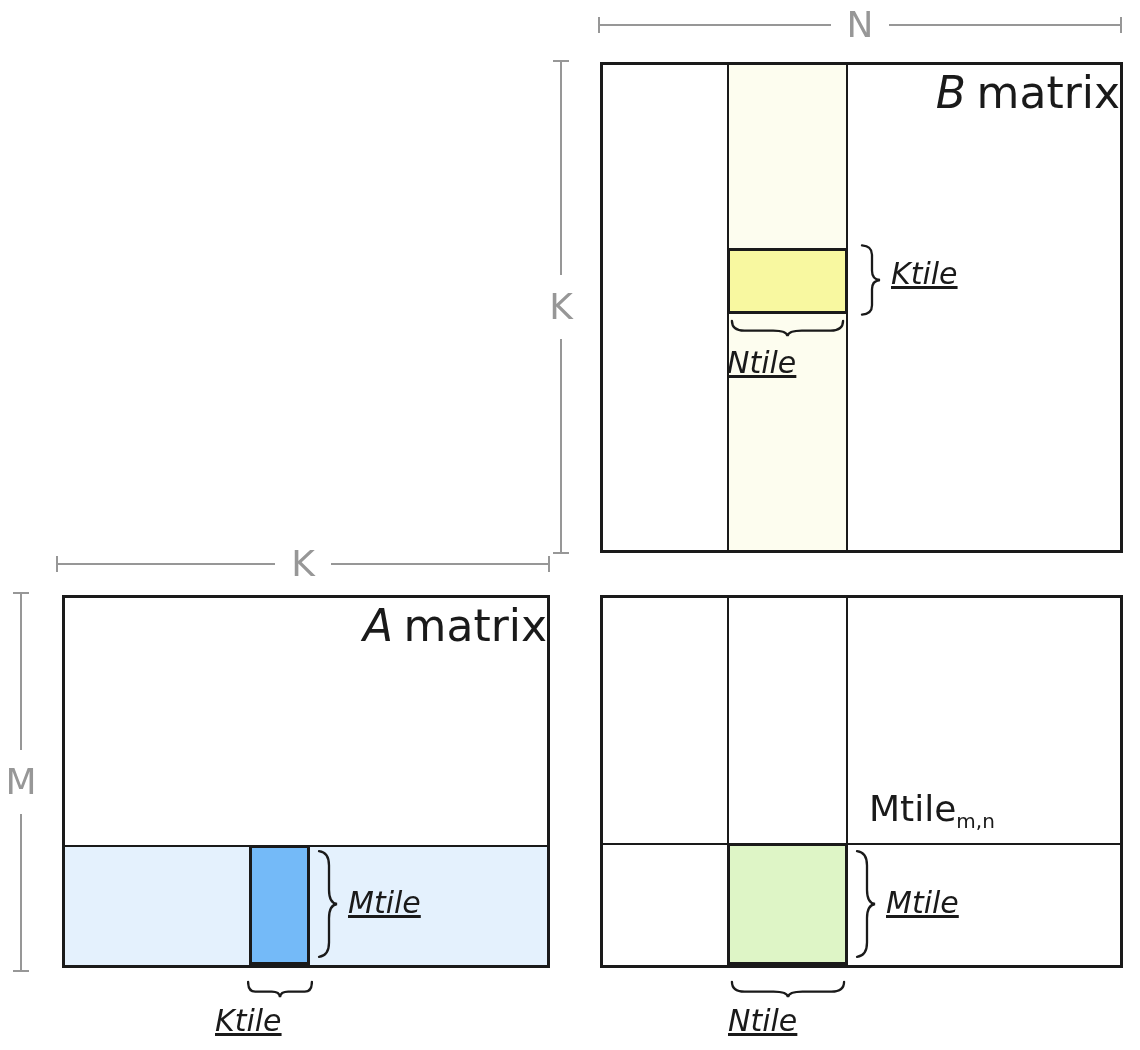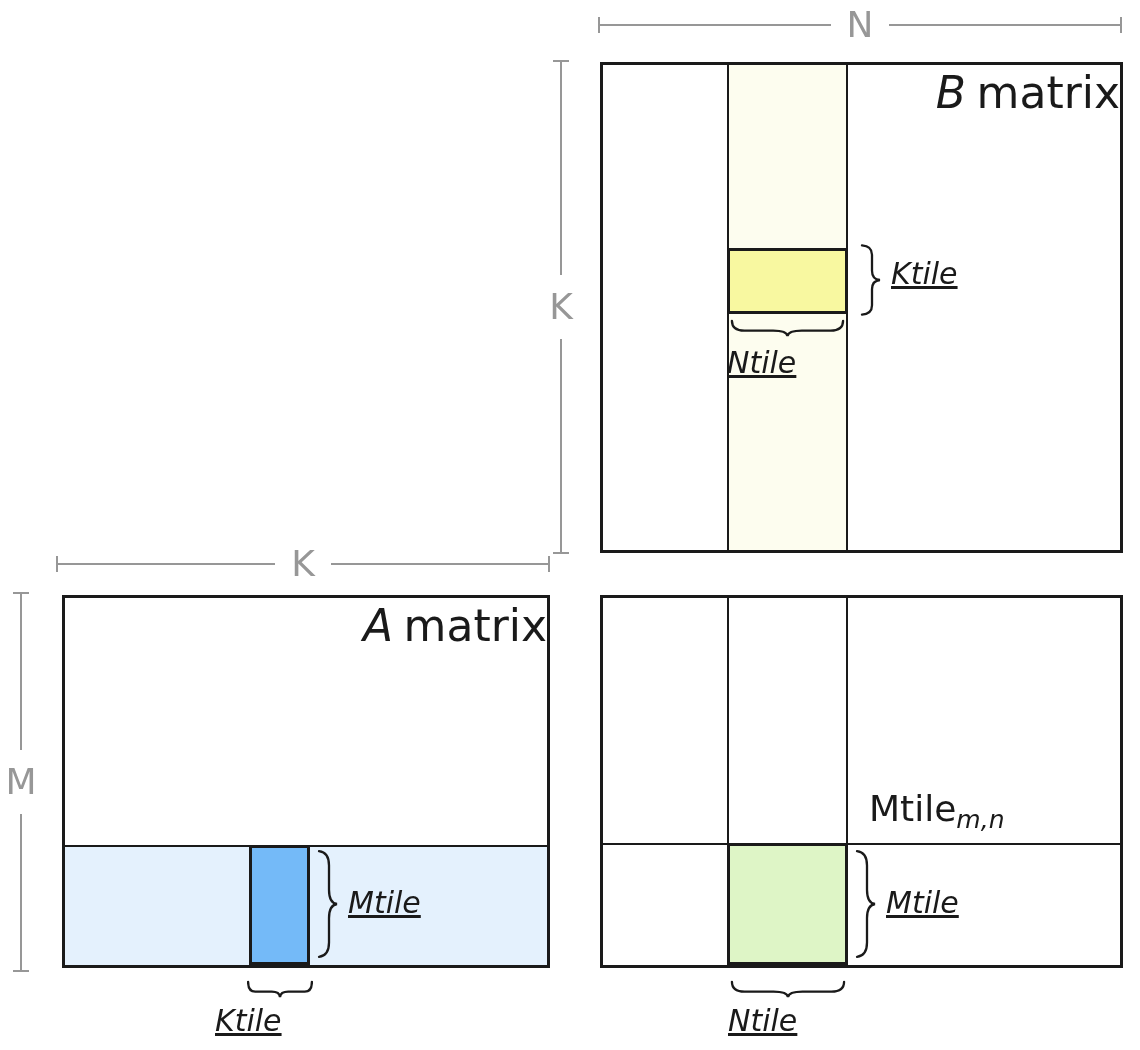--- a/index.html
+++ b/index.html
@@ -47,21 +47,21 @@
   .tile.green{background:var(--tile-green);}
 
   .brace{position:absolute;}
   .brace path{stroke:var(--stroke);fill:none;stroke-width:2.3;
               stroke-linecap:round;vector-effect:non-scaling-stroke;}
 
   .tile-label{position:absolute;font-style:italic;font-size:30px;line-height:1.1;white-space:nowrap;text-decoration:underline;}
   .tile-label.centered{}
 
   .block-label{position:absolute;font-size:36px;line-height:1.15;white-space:nowrap;}
-  .block-label .sub{font-style:italic;font-size:25px;vertical-align:-7px;}
+  .block-label .sub{font-size:20px;vertical-align:-7px;}
 </style>
 </head>
 <body>
 
 <div id="stage">
 
   <div class="dim h" style="left:598px;top:10px;width:524px;height:30px;">
     <span class="tick"></span>
     <span class="seg"></span>
     <span class="dim-label">N</span>

